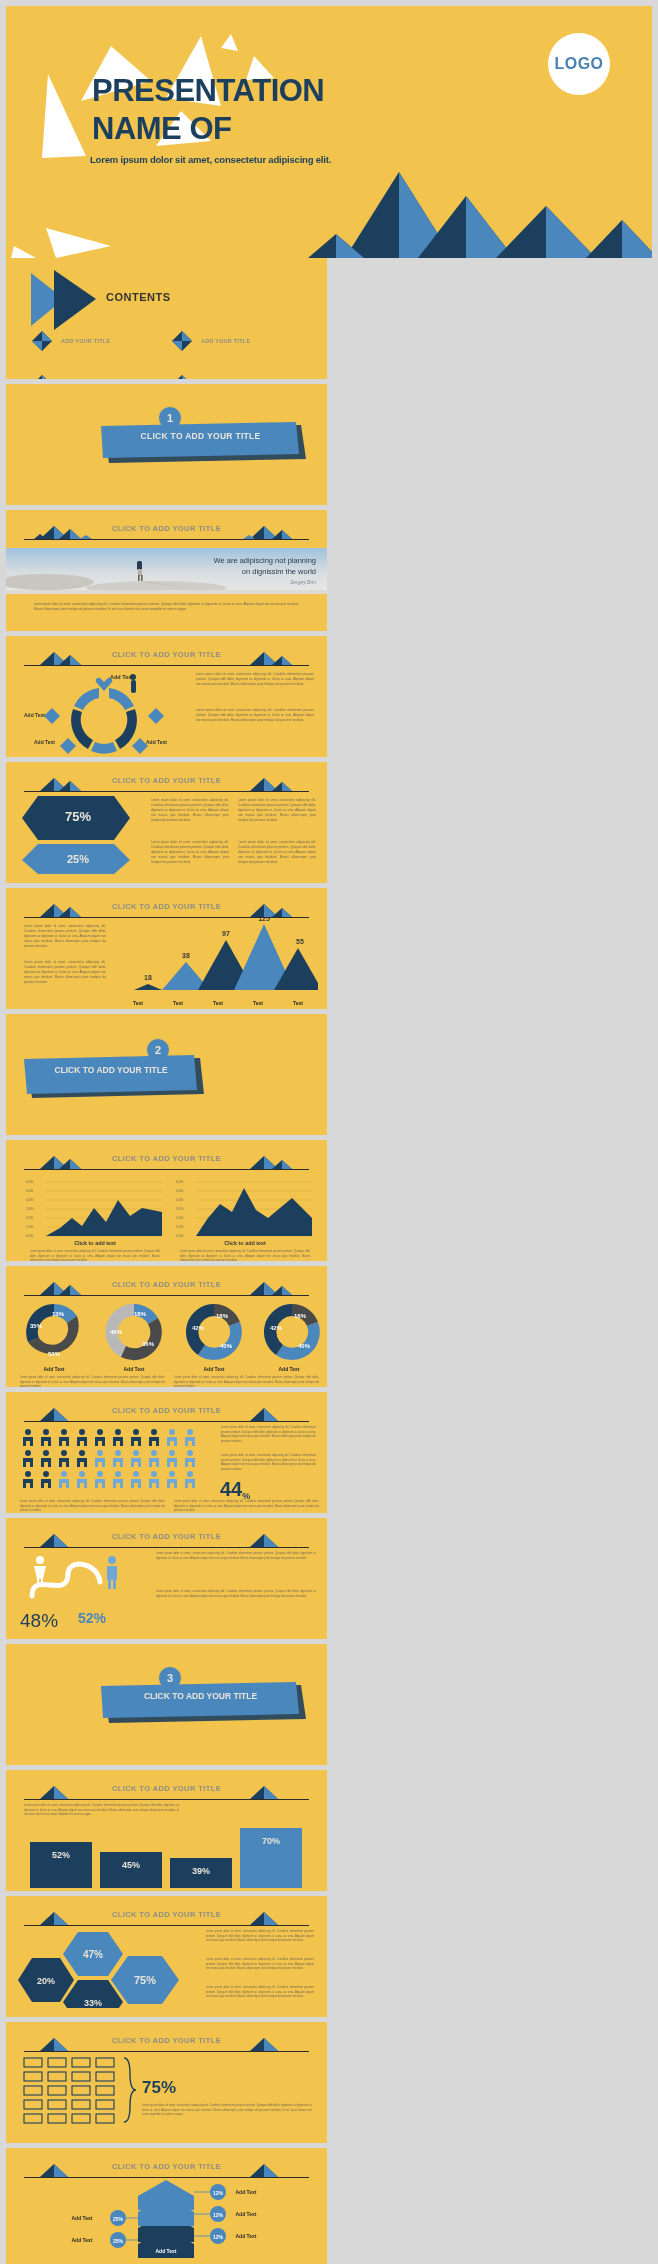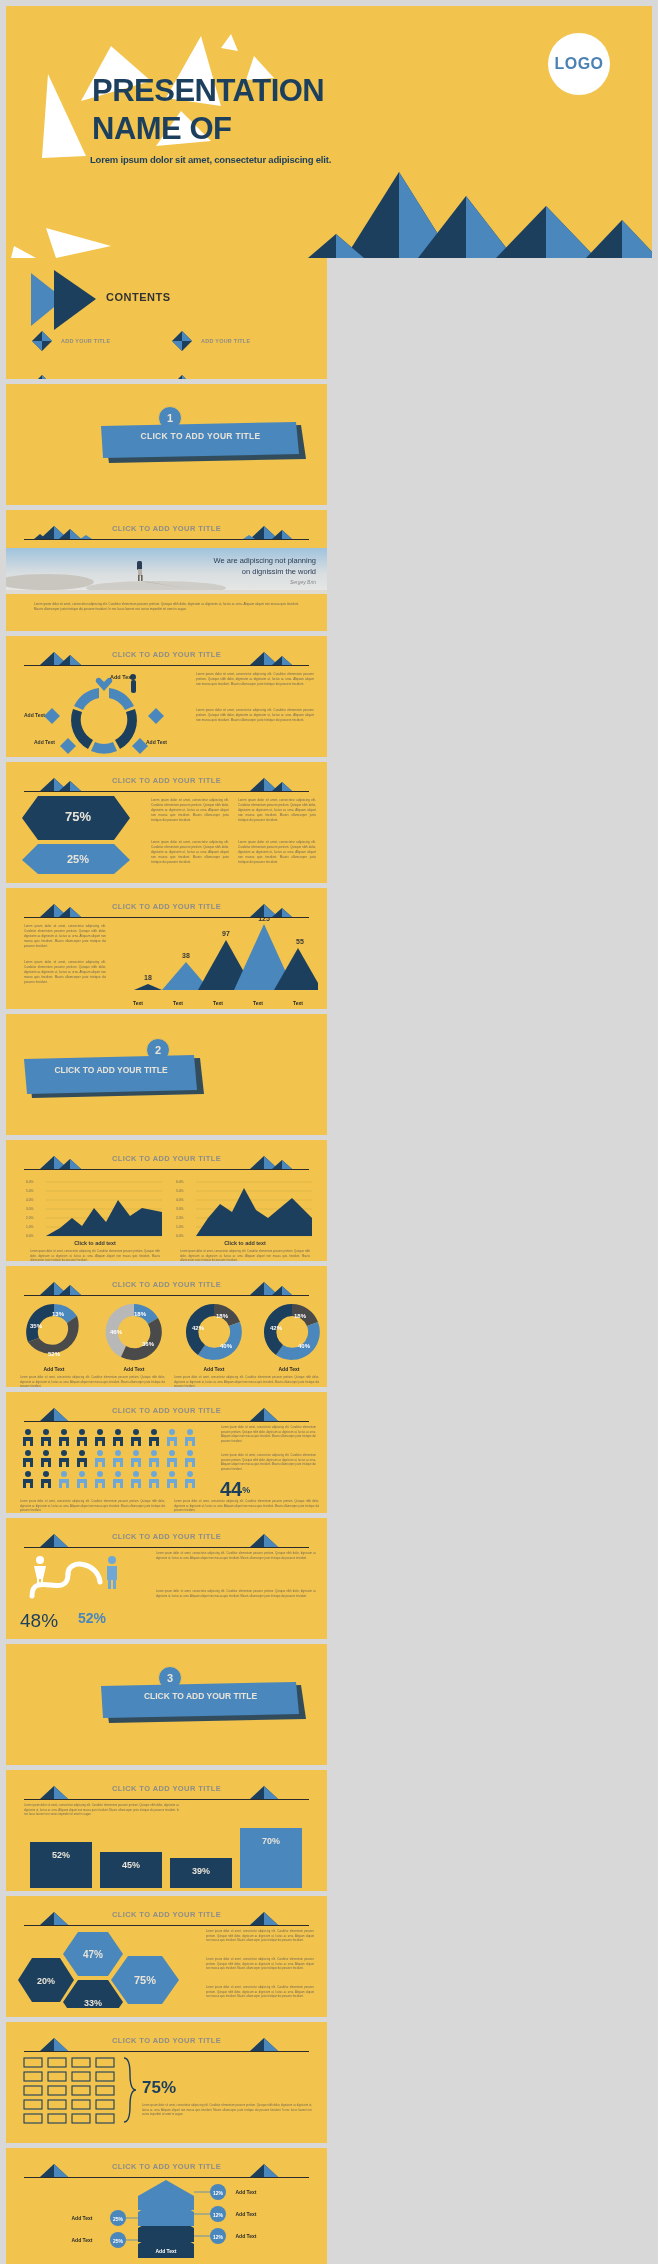--- a/index.html
+++ b/index.html
@@ -553,21 +553,21 @@
             <path d="M3,9 h10 v9 h-3 v-5 h-4 v5 h-3 z"></path>
           </g>
         <g transform="translate(162,42)">
             <circle cx="8" cy="4" r="3"></circle>
             <path d="M3,9 h10 v9 h-3 v-5 h-4 v5 h-3 z"></path>
           </g>
       </g>
     </svg>
     <div style="position:absolute;left:215px;top:34px;width:95px" class="lorem sm">Lorem ipsum dolor sit amet, consectetur adipiscing elit. Curabitur elementum posuere pretium. Quisque nibh dolor, dignissim ac dignissim ut, luctus ac urna. Aliquam aliquet non massa quis tincidunt. Mauris ullamcorper justo tristique dui posuere tincidunt.</div>
     <div style="position:absolute;left:215px;top:62px;width:95px" class="lorem sm">Lorem ipsum dolor sit amet, consectetur adipiscing elit. Curabitur elementum posuere pretium. Quisque nibh dolor, dignissim ac dignissim ut, luctus ac urna. Aliquam aliquet non massa quis tincidunt. Mauris ullamcorper justo tristique dui posuere tincidunt.</div>
-    <div style="position:absolute;left:214px;top:86px;display:flex;align-items:center">
+    <div style="position:absolute;left:214px;top:86px;display:flex;align-items:flex-end">
       <span style="font-size:20px;font-weight:bold;color:#1d3f5e">44</span>
       <span style="font-size:9px;font-weight:bold;color:#1d3f5e">%</span>
     </div>
     <div style="position:absolute;left:14px;top:108px;width:145px" class="lorem sm">Lorem ipsum dolor sit amet, consectetur adipiscing elit. Curabitur elementum posuere pretium. Quisque nibh dolor, dignissim ac dignissim ut, luctus ac urna. Aliquam aliquet non massa quis tincidunt. Mauris ullamcorper justo tristique dui posuere tincidunt.</div>
     <div style="position:absolute;left:168px;top:108px;width:145px" class="lorem sm">Lorem ipsum dolor sit amet, consectetur adipiscing elit. Curabitur elementum posuere pretium. Quisque nibh dolor, dignissim ac dignissim ut, luctus ac urna. Aliquam aliquet non massa quis tincidunt. Mauris ullamcorper justo tristique dui posuere tincidunt.</div>
   </div>
 
   <div class="slide">
     <div class="hdr">
       <div class="line"></div>

